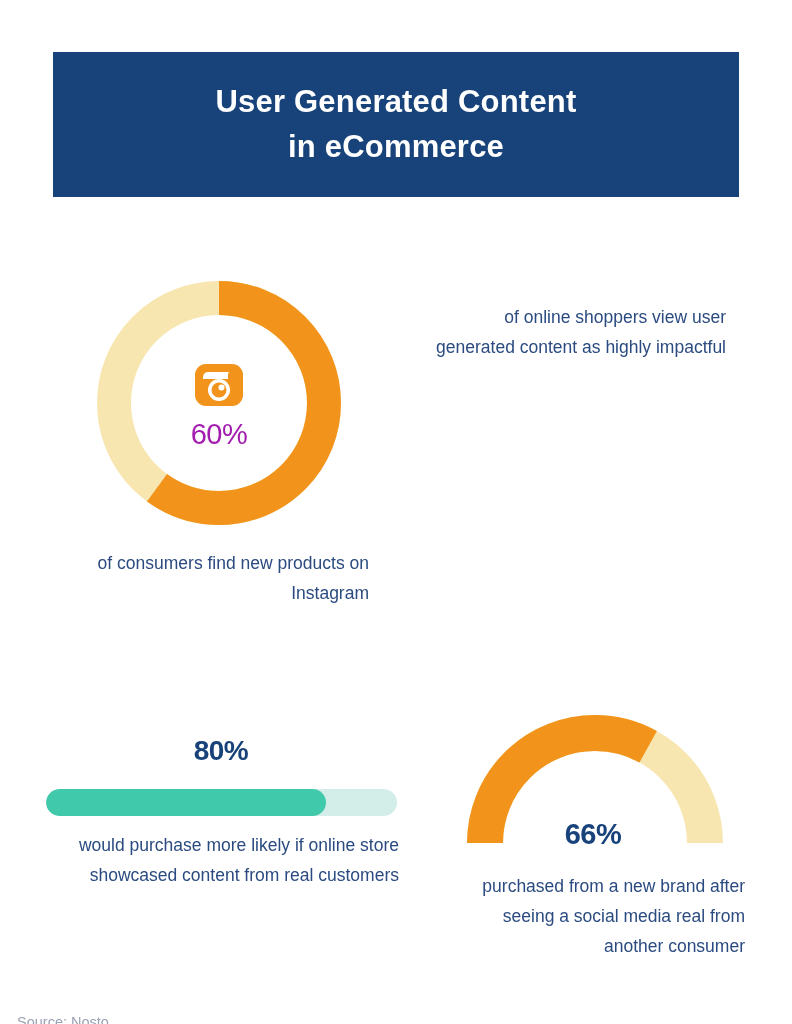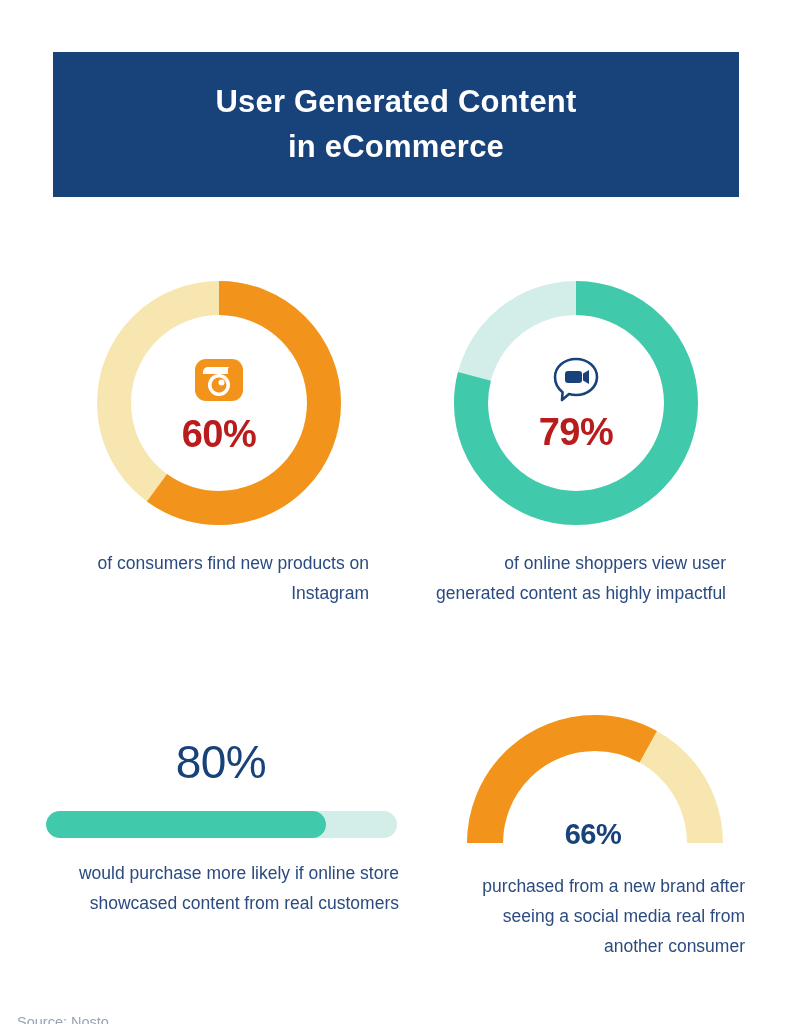--- a/index.html
+++ b/index.html
@@ -60,43 +60,43 @@
     position: absolute;
     left: 0; right: 0;
     top: 0; bottom: 0;
     display: flex;
     flex-direction: column;
     align-items: center;
     justify-content: center;
   }
   .donut-icon { margin-bottom: 6px; line-height: 0; }
   .donut-value {
-    color: #b91c1c;
-    font-size: 38px;
-    font-weight: bold;
+    color: #a21caf;
+    font-size: 29px;
+    font-weight: normal;
     letter-spacing: -0.5px;
   }
 
   
   .caption {
     color: #2B4B80;
     font-size: 17.5px;
     line-height: 1.72;
     text-align: right;
     margin-top: 22px;
     max-width: 300px;
   }
-  #caption-3 { max-width: 356px; margin-top: 20px; }
+  #caption-3 { max-width: 356px; margin-top: 14px; }
   #caption-4 { max-width: 300px; margin-top: 16px; }
 
   
   .bar-value {
     color: #17427A;
-    font-size: 46px;
-    font-weight: normal;
+    font-size: 28px;
+    font-weight: bold;
     letter-spacing: -0.5px;
     margin-bottom: 22px;
   }
   .bar-track {
     position: relative;
     width: 351px;
     height: 27px;
     border-radius: 14px;
     background: #D3EDE8;
     overflow: hidden;
@@ -164,38 +164,20 @@
           <circle cx="30.5" cy="31.5" r="3" fill="#ffffff"></circle>
         </svg>
       </span>
       <span class="donut-value">60%</span>
     </div>
   </div>
   <div class="caption" id="caption-1">of consumers find new products on Instagram</div>
 </div>
 
 <div class="stat-cell" id="stat-cell-2">
-  <div class="donut-wrap">
-    <svg class="donut-svg" viewBox="0 0 246 246">
-      <circle cx="123" cy="123" r="105" fill="none" stroke="#D3EDE8" stroke-width="34"></circle>
-
-      <circle cx="123" cy="123" r="105" fill="none" stroke="#41C9AC" stroke-width="34" stroke-dasharray="521.19 138.54" transform="rotate(-90 123 123)"></circle>
-    </svg>
-    <div class="donut-center">
-      <span class="donut-icon">
-        <svg width="52" height="52" viewBox="0 0 52 52">
-          <path d="M26 6 C38 6 47 14 47 24 C47 34 38 42 26 42 C23.5 42 21.2 41.7 19 41.1
-                   L12 47 L12.6 39.2 C8.2 35.8 5 30.4 5 24 C5 14 14 6 26 6 Z" fill="none" stroke="#17427A" stroke-width="2.6" stroke-linejoin="round"></path>
-          <rect x="15" y="18" width="17" height="12" rx="3" ry="3" fill="#17427A"></rect>
-          <path d="M33 20.5 L39 17 L39 31 L33 27.5 Z" fill="#17427A"></path>
-        </svg>
-      </span>
-      <span class="donut-value">79%</span>
-    </div>
-  </div>
   <div class="caption" id="caption-2">of online shoppers view user generated content as highly impactful</div>
 </div>
 
 <div class="stat-cell" id="stat-cell-3">
   <div class="bar-value">80%</div>
   <div class="bar-track" style="background: rgb(211, 237, 232);">
     <div class="bar-fill" style="width: 80%; background: rgb(65, 201, 172);"></div>
   </div>
   <div class="caption" id="caption-3">would purchase more likely if online store showcased content from real customers</div>
 </div>

